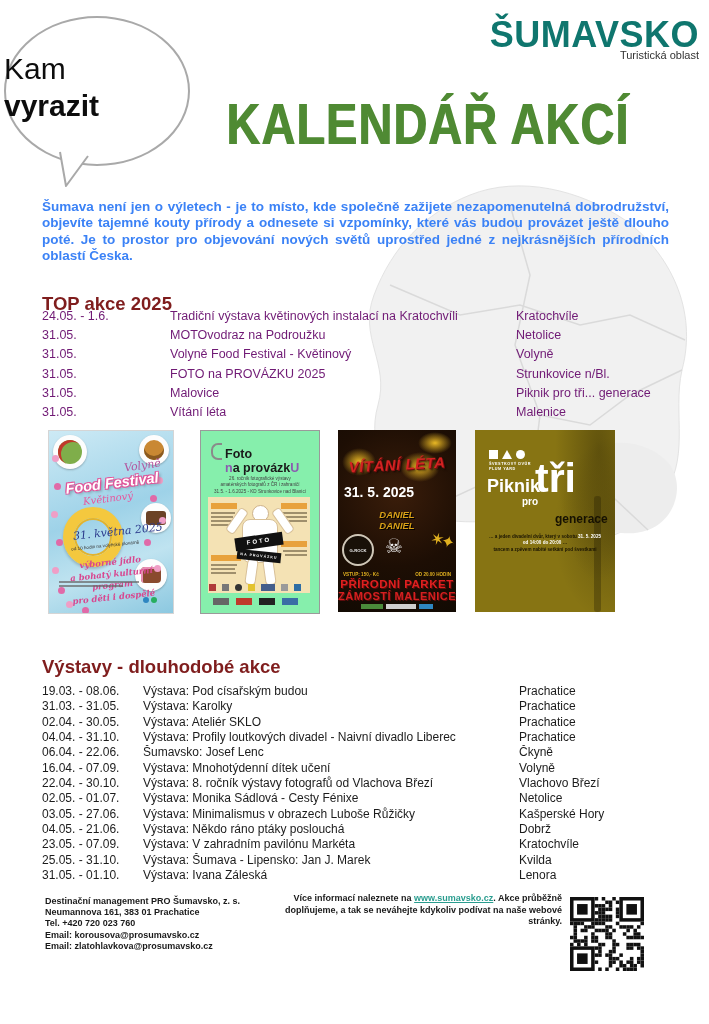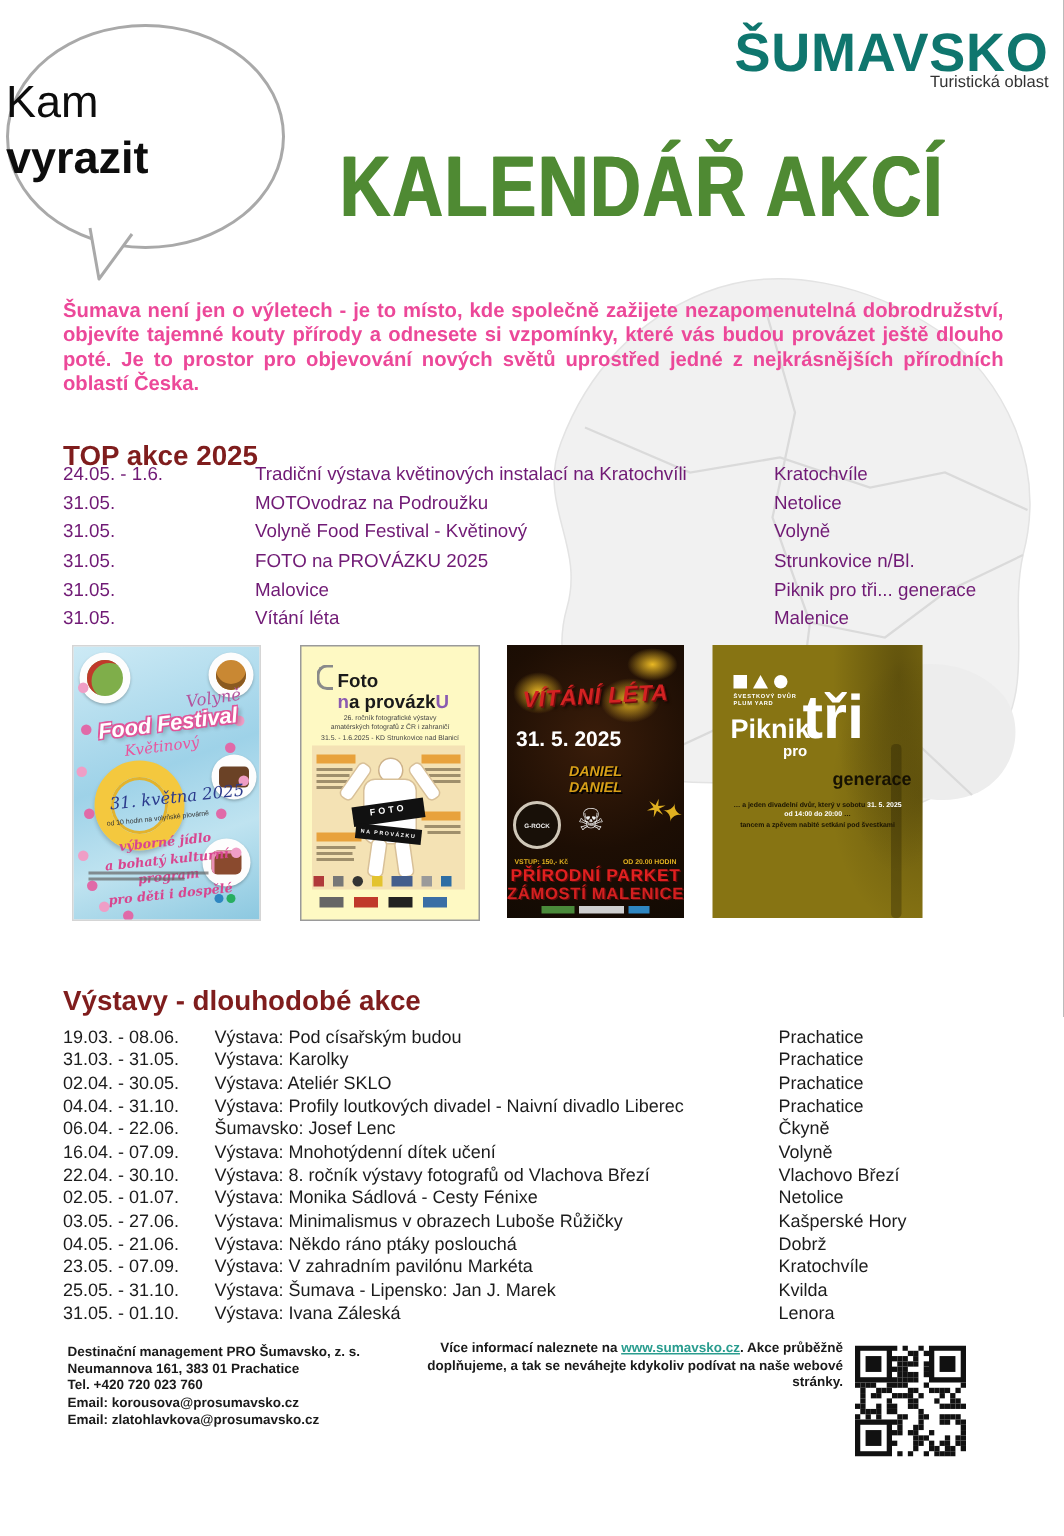--- a/index.html
+++ b/index.html
@@ -21,21 +21,21 @@
   .logo{right:10px;top:22px;text-align:right;z-index:1;}
   .logo-name{font-size:36px;font-weight:bold;color:#0f766e;letter-spacing:0.5px;line-height:26px;}
   .logo-sub{font-size:11px;color:#333;margin-top:1px;}
 
   
   .main-title{left:205px;top:90px;width:445px;text-align:center;font-size:47px;font-weight:bold;
               color:#4f8a33;letter-spacing:1px;transform:scaleY(1.22);transform-origin:top center;
               text-shadow:1px 0 0 #4f8a33;z-index:1;white-space:nowrap;}
 
   .intro{left:42px;top:185px;width:627px;font-size:13.5px;font-weight:bold;line-height:16.6px;
-         text-align:justify;color:#ec4899;z-index:1;}
+         text-align:justify;color:#3b82f6;z-index:1;}
 
   .sec-heading{font-size:18.5px;font-weight:bold;color:#7f1d1d;z-index:1;}
   .h-top{left:42px;top:278px;}
   .h-exh{left:42px;top:641px;}
 
   .list{left:42px;width:632px;z-index:1;}
   .list-top{top:309px;}
   .list-exh{top:684px;}
   .row{display:grid;}
   .list-top .row{grid-template-columns:128px 346px 1fr;height:19.2px;font-size:12.5px;color:#701a75;}
@@ -64,21 +64,21 @@
   .p1-date{position:absolute;left:24px;top:94px;font-family:"DejaVu Serif",serif;font-style:italic;
            font-size:11px;color:#2b3a8c;transform:rotate(-6deg);}
   .p1-line{position:absolute;left:22px;top:112px;font-size:4.6px;color:#333;transform:rotate(-6deg);}
   .p1-tag{position:absolute;left:8px;top:126px;width:110px;text-align:center;font-family:"DejaVu Serif",serif;
           font-style:italic;font-weight:bold;font-size:8.5px;color:#d8468f;line-height:11.5px;transform:rotate(-6deg);}
   .p1-foot{position:absolute;left:10px;bottom:6px;width:104px;}
   .p1-bar{height:2px;background:#666;margin:2px 0;opacity:.7;}
   .p1-dot{display:inline-block;width:6px;height:6px;border-radius:50%;margin-right:2px;}
 
   
-  .p2{width:118px;margin-right:18px;background:#fef9c3;border:1px solid #9a9a9a;}
+  .p2{width:118px;margin-right:18px;background:#86efac;border:1px solid #9a9a9a;}
   .p2-brand{position:absolute;left:10px;top:12px;font-weight:bold;font-size:12.5px;color:#1a1a1a;line-height:14px;}
   .p2-c{display:inline-block;width:9px;height:13px;border:2.5px solid #8a8a8a;border-right:none;
         border-radius:7px 0 0 7px;vertical-align:-2px;margin-right:3px;}
   .p2-l2{margin-left:14px;}
   .purple{color:#8b5bb0;}
   .p2-sub{position:absolute;left:0;top:45px;width:100%;text-align:center;font-size:4.6px;color:#444;line-height:6.4px;}
   .p2-box{position:absolute;left:7px;top:66px;width:102px;height:96px;background:#f4e2b4;}
   .p2-head{position:absolute;left:44px;top:8px;width:15px;height:15px;background:#fff;border:1px solid #cdb28a;border-radius:50%;}
   .p2-body{position:absolute;left:34px;top:22px;width:34px;height:42px;background:#fff;border:1px solid #d8c098;border-radius:8px;}
   .p2-arm{position:absolute;width:8px;height:26px;background:#fff;border:1px solid #d8c098;border-radius:4px;}

